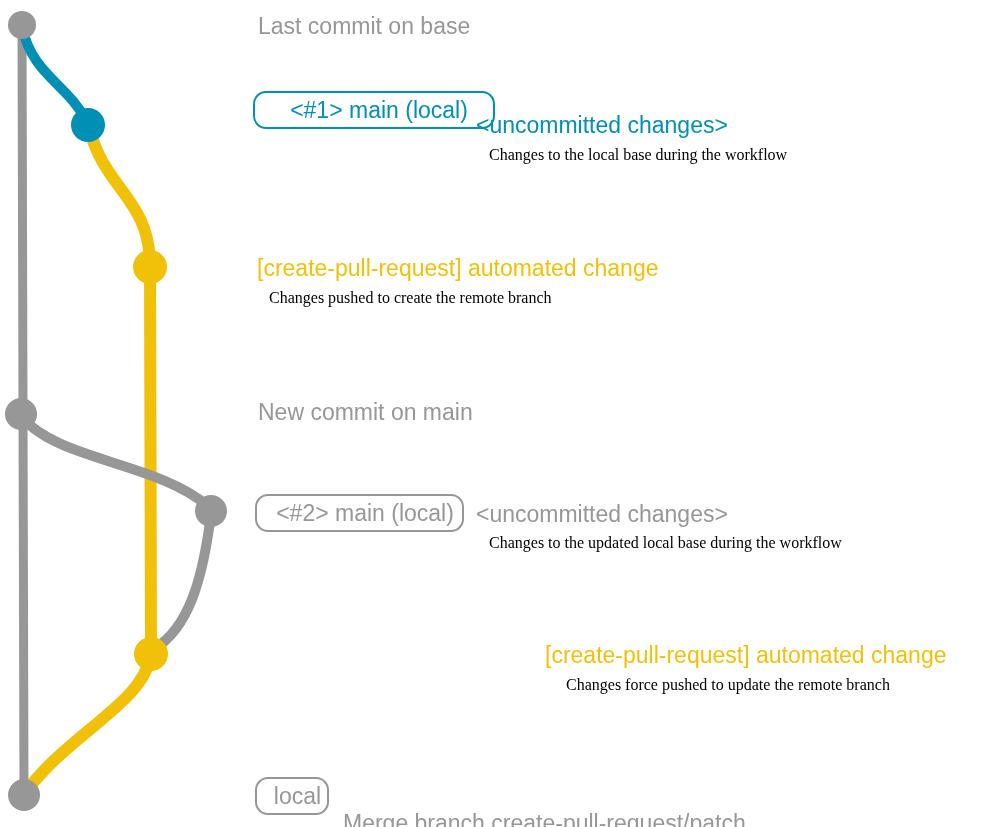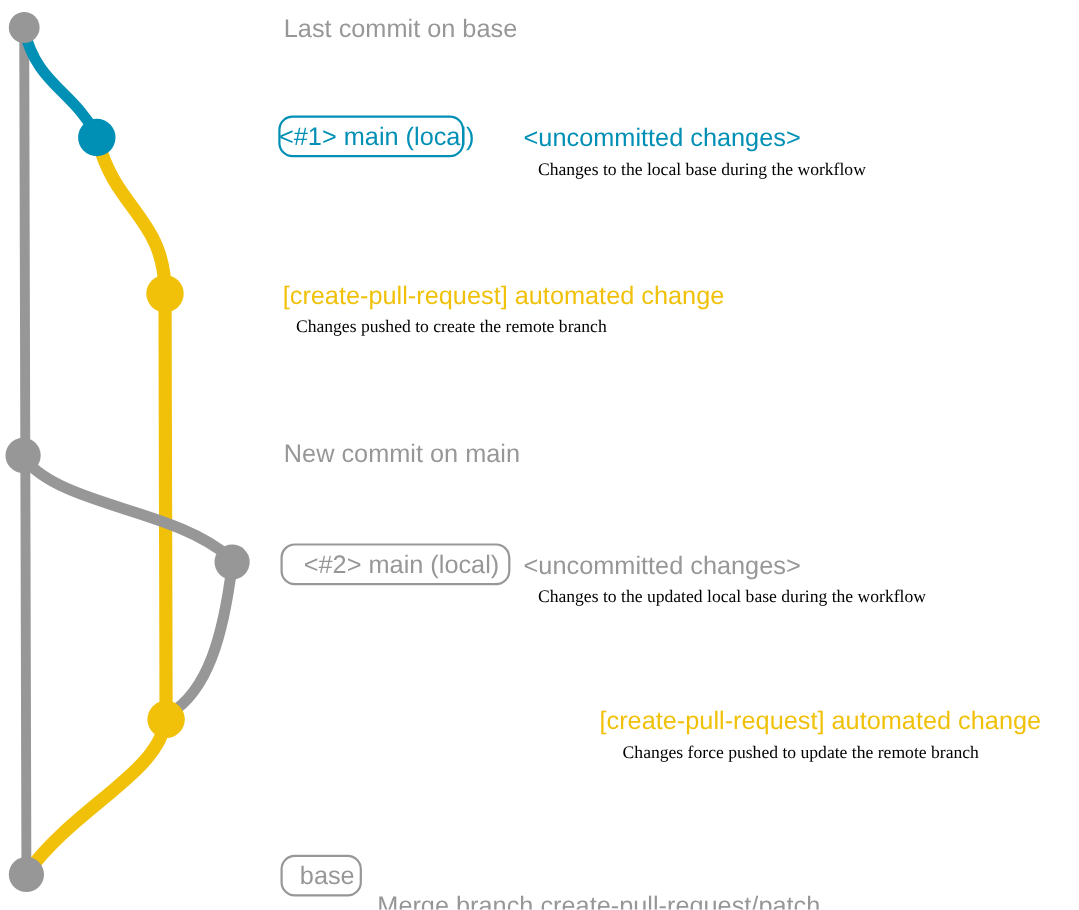--- a/index.html
+++ b/index.html
@@ -67,32 +67,32 @@
     <circle cx="88" cy="125" r="17" fill="#008fb5"></circle>
     <circle cx="150" cy="267" r="17" fill="#f1c109"></circle>
     <circle cx="21" cy="414" r="16" fill="#979797"></circle>
     <circle cx="211" cy="511" r="16" fill="#979797"></circle>
     <circle cx="151" cy="654" r="17" fill="#f1c109"></circle>
     <circle cx="24" cy="795" r="16" fill="#979797"></circle>
   </svg>
 
   <div class="anno gray-text" style="left:258px; top:13px;">Last commit on base</div>
 
-  <div class="branch-box blue-box" style="left:253px; top:105px; width:169px;padding-left:24px;">&lt;#1&gt; main (local)</div>
+  <div class="branch-box blue-box" style="left:253px; top:91px; width:242px;padding-left:24px;">&lt;#1&gt; main (local)</div>
   <div class="anno blue-text" style="left:476px; top:112px;">&lt;uncommitted changes&gt;</div>
   <div class="note" style="left:489px; top:146px;">Changes to the local base during the workflow</div>
 
   <div class="anno yellow-text" style="left:257px; top:255px;">[create-pull-request] automated change</div>
   <div class="note" style="left:269px; top:289px;">Changes pushed to create the remote branch</div>
 
   <div class="anno gray-text" style="left:258px; top:399px;">New commit on main</div>
 
   <div class="branch-box gray-box" style="left:255px; top:494px; width:209px;">&lt;#2&gt; main (local)</div>
   <div class="anno gray-text" style="left:476px; top:501px;">&lt;uncommitted changes&gt;</div>
   <div class="note" style="left:489px; top:534px;">Changes to the updated local base during the workflow</div>
 
   <div class="anno yellow-text" style="left:545px; top:642px;">[create-pull-request] automated change</div>
   <div class="note" style="left:566px; top:676px;">Changes force pushed to update the remote branch</div>
 
-  <div class="branch-box gray-box" style="left:255px; top:777px; width:74px;">base</div>
+  <div class="branch-box gray-box" style="left:255px; top:777px; width:74px;">local</div>
   <div class="anno gray-text" style="left:343px; top:810px;">Merge branch create-pull-request/patch</div>
 
 </div>
 
 </body></html>

